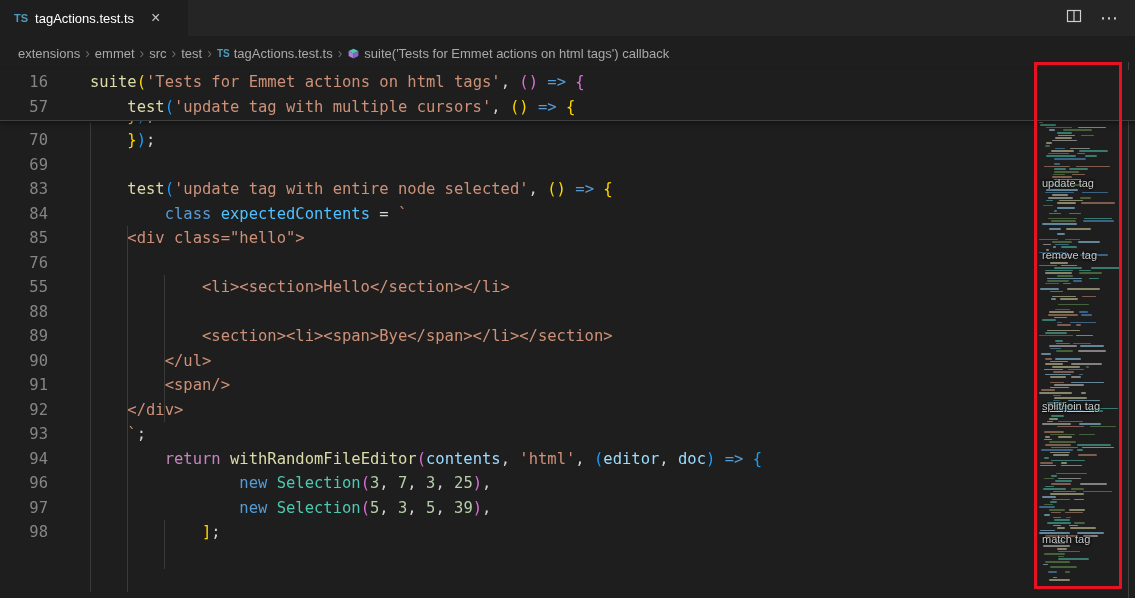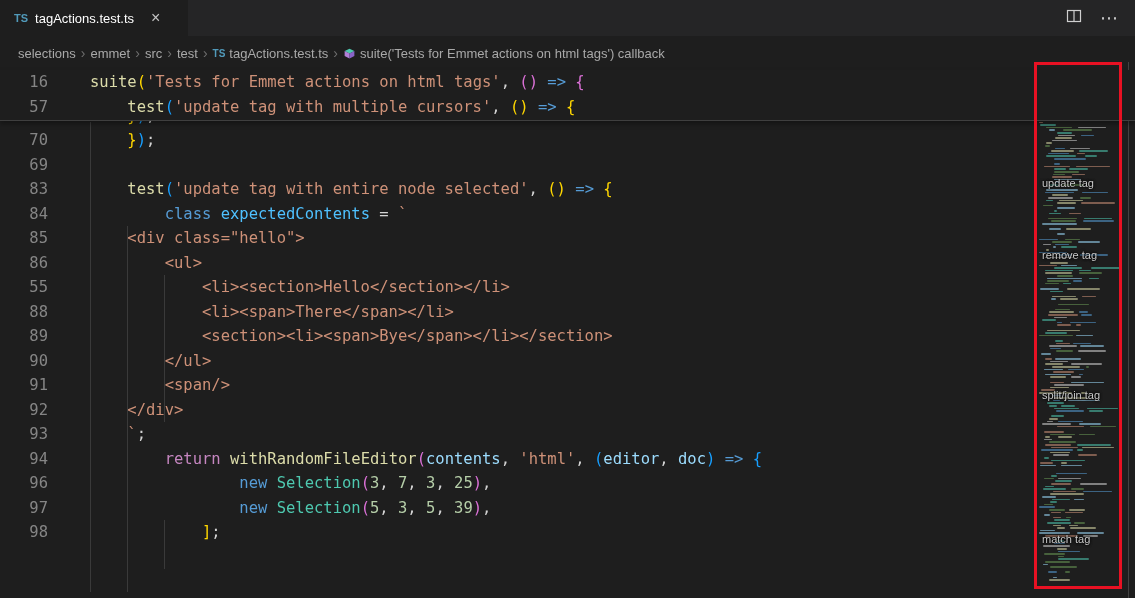--- a/index.html
+++ b/index.html
@@ -89,21 +89,21 @@
           <rect x="1.5" y="2.5" width="13" height="11" fill="none" stroke="#cfcfcf" stroke-width="1.2"></rect>
           <line x1="8" y1="2.5" x2="8" y2="13.5" stroke="#cfcfcf" stroke-width="1.2"></line>
         </svg>
     </span>
     <span class="more-dots">⋯</span>
   </div>
 </div>
 
 <div class="breadcrumbs">
   <span class="crumb">
-      <span>selections</span>
+      <span>extensions</span>
     </span>
   <span class="crumb-sep">›</span>
   <span class="crumb">
       <span>emmet</span>
     </span>
   <span class="crumb-sep">›</span>
   <span class="crumb">
       <span>src</span>
     </span>
   <span class="crumb-sep">›</span>
@@ -135,44 +135,44 @@
     </div>
   <div class="partial-clip" id="partial">
       <div class="line"><span class="gutter">79</span><span class="codecol"><span class="tk-pl">    </span><span class="tk-b1">}</span><span class="tk-b3">)</span><span class="tk-pl">;</span></span></div>
     </div>
   <div id="code-body">
       <div class="line"><span class="gutter">70</span><span class="codecol"><span class="tk-pl">    </span><span class="tk-b1">}</span><span class="tk-b3">)</span><span class="tk-pl">;</span></span></div>
       <div class="line"><span class="gutter">69</span><span class="codecol"></span></div>
       <div class="line"><span class="gutter">83</span><span class="codecol"><span class="tk-pl">    </span><span class="tk-fn">test</span><span class="tk-b3">(</span><span class="tk-str">'update tag with entire node selected'</span><span class="tk-pl">, </span><span class="tk-b1">()</span><span class="tk-pl"> </span><span class="tk-kw">=&gt;</span><span class="tk-pl"> </span><span class="tk-b1">{</span></span></div>
       <div class="line"><span class="gutter">84</span><span class="codecol"><span class="tk-pl">        </span><span class="tk-kw">class</span><span class="tk-pl"> </span><span class="tk-cvar">expectedContents</span><span class="tk-pl"> = </span><span class="tk-str">`</span></span></div>
       <div class="line"><span class="gutter">85</span><span class="codecol"><span class="tk-str">    &lt;div class="hello"&gt;</span></span></div>
-      <div class="line"><span class="gutter">86</span><span class="codecol"><span class="tk-str">        &lt;ul&gt;</span></span></div>
+      <div class="line"><span class="gutter">76</span></div>
       <div class="line"><span class="gutter">55</span><span class="codecol"><span class="tk-str">            &lt;li&gt;&lt;section&gt;Hello&lt;/section&gt;&lt;/li&gt;</span></span></div>
-      <div class="line"><span class="gutter">88</span><span class="codecol"><span class="tk-str">            &lt;li&gt;&lt;span&gt;There&lt;/span&gt;&lt;/li&gt;</span></span></div>
+      <div class="line"><span class="gutter">88</span></div>
       <div class="line"><span class="gutter">89</span><span class="codecol"><span class="tk-str">            &lt;section&gt;&lt;li&gt;&lt;span&gt;Bye&lt;/span&gt;&lt;/li&gt;&lt;/section&gt;</span></span></div>
       <div class="line"><span class="gutter">90</span><span class="codecol"><span class="tk-str">        &lt;/ul&gt;</span></span></div>
       <div class="line"><span class="gutter">91</span><span class="codecol"><span class="tk-str">        &lt;span/&gt;</span></span></div>
       <div class="line"><span class="gutter">92</span><span class="codecol"><span class="tk-str">    &lt;/div&gt;</span></span></div>
       <div class="line"><span class="gutter">93</span><span class="codecol"><span class="tk-str">    `</span><span class="tk-pl">;</span></span></div>
       <div class="line"><span class="gutter">94</span><span class="codecol"><span class="tk-pl">        </span><span class="tk-ctrl">return</span><span class="tk-pl"> </span><span class="tk-fn">withRandomFileEditor</span><span class="tk-b2">(</span><span class="tk-var">contents</span><span class="tk-pl">, </span><span class="tk-str">'html'</span><span class="tk-pl">, </span><span class="tk-b3">(</span><span class="tk-var">editor</span><span class="tk-pl">, </span><span class="tk-var">doc</span><span class="tk-b3">)</span><span class="tk-pl"> </span><span class="tk-kw">=&gt;</span><span class="tk-pl"> </span><span class="tk-b3">{</span></span></div>
       <div class="line"><span class="gutter">96</span><span class="codecol"><span class="tk-pl">                </span><span class="tk-kw">new</span><span class="tk-pl"> </span><span class="tk-cls">Selection</span><span class="tk-b2">(</span><span class="tk-num">3</span><span class="tk-pl">, </span><span class="tk-num">7</span><span class="tk-pl">, </span><span class="tk-num">3</span><span class="tk-pl">, </span><span class="tk-num">25</span><span class="tk-b2">)</span><span class="tk-pl">,</span></span></div>
       <div class="line"><span class="gutter">97</span><span class="codecol"><span class="tk-pl">                </span><span class="tk-kw">new</span><span class="tk-pl"> </span><span class="tk-cls">Selection</span><span class="tk-b2">(</span><span class="tk-num">5</span><span class="tk-pl">, </span><span class="tk-num">3</span><span class="tk-pl">, </span><span class="tk-num">5</span><span class="tk-pl">, </span><span class="tk-num">39</span><span class="tk-b2">)</span><span class="tk-pl">,</span></span></div>
       <div class="line"><span class="gutter">98</span><span class="codecol"><span class="tk-pl">            </span><span class="tk-b1">]</span><span class="tk-pl">;</span></span></div>
     </div>
 
   <div class="indent-guide" style="left:90px;top:52px;height:470px;"></div>
   <div class="indent-guide" style="left:127px;top:156px;height:366px;"></div>
   <div class="indent-guide" style="left:164px;top:205px;height:147px;"></div>
   <div class="indent-guide" style="left:164px;top:450px;height:49px;"></div>
 </div>
 
 <div class="minimap" id="minimap">
     <span class="mm-label" style="top: 112px;">update tag</span>
     <span class="mm-label" style="top: 184px;">remove tag</span>
-    <span class="mm-label" style="top: 324px;">split/join tag</span>
+    <span class="mm-label" style="top: 335px; text-decoration: underline;">split/join tag</span>
     <span class="mm-label" style="top: 468px;">match tag</span>
     <div class="mm-bar" style="left: 15px; top: 7.2px; width: 15.9767px; background: rgb(78, 201, 176);"></div>
     <div class="mm-bar" style="left: 35.4162px; top: 7.2px; width: 20.7064px; background: rgb(106, 153, 85);"></div>
     <div class="mm-bar" style="left: 17px; top: 9.8px; width: 9.30839px; background: rgb(212, 212, 212);"></div>
     <div class="mm-bar" style="left: 31.0679px; top: 9.8px; width: 20.1117px; background: rgb(212, 212, 212);"></div>
     <div class="mm-bar" style="left: 19px; top: 12.4px; width: 7.59704px; background: rgb(156, 220, 254);"></div>
     <div class="mm-bar" style="left: 17px; top: 15px; width: 32.2141px; background: rgb(78, 201, 176);"></div>
     <div class="mm-bar" style="left: 21px; top: 17.6px; width: 32.4786px; background: rgb(106, 153, 85);"></div>
     <div class="mm-bar" style="left: 56.7184px; top: 17.6px; width: 8.59813px; background: rgb(212, 212, 212);"></div>
     <div class="mm-bar" style="left: 9px; top: 25.4px; width: 17.9972px; background: rgb(86, 156, 214);"></div>

